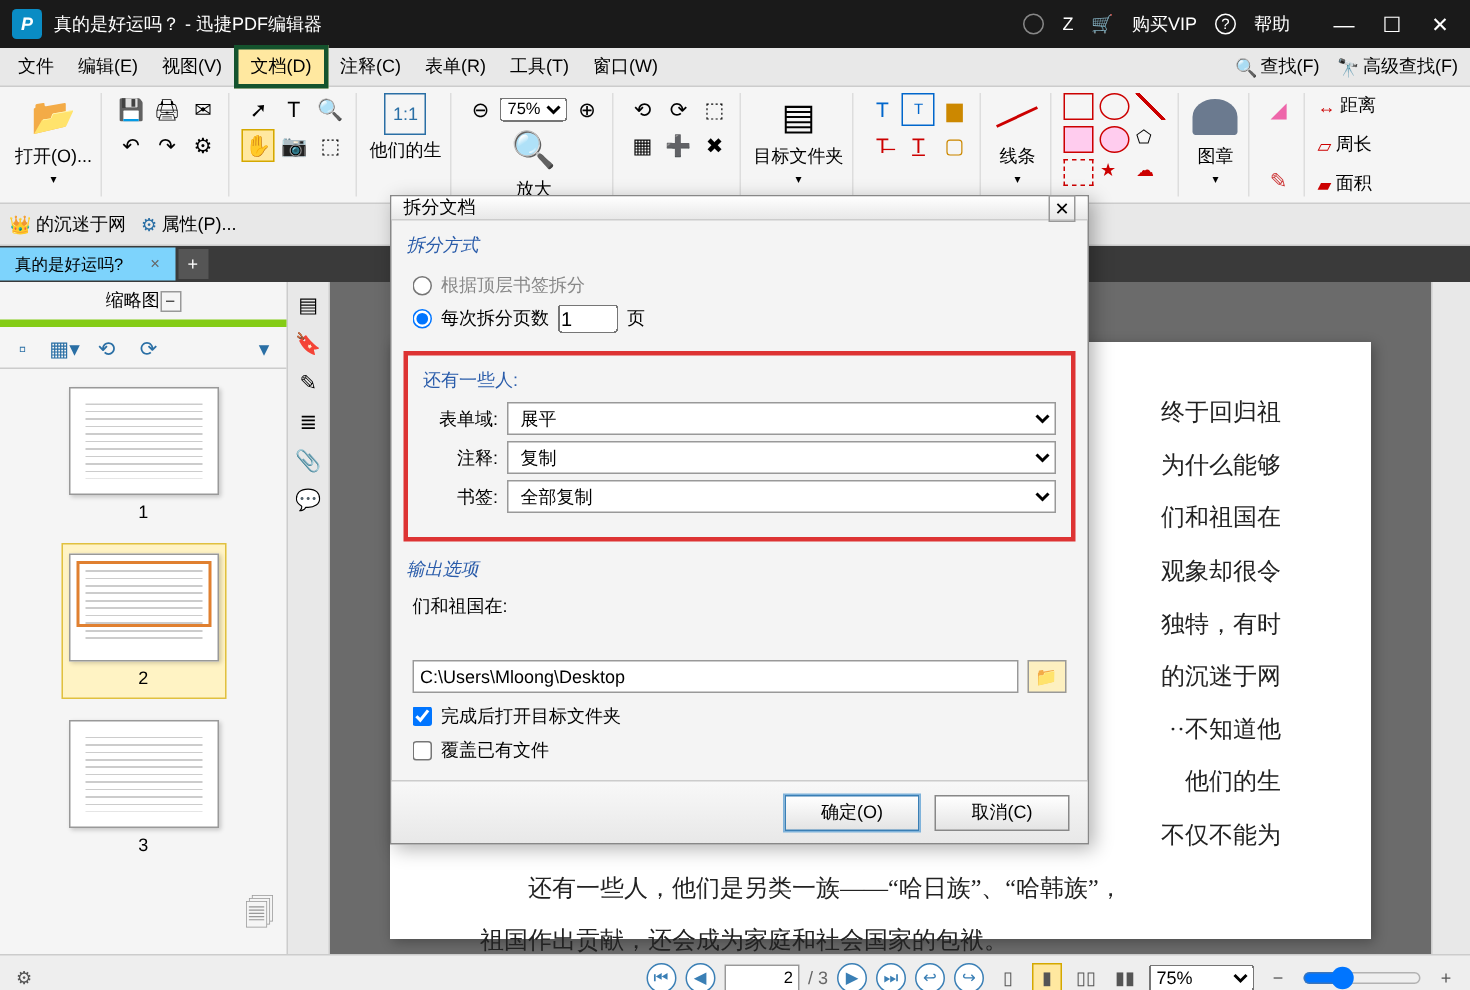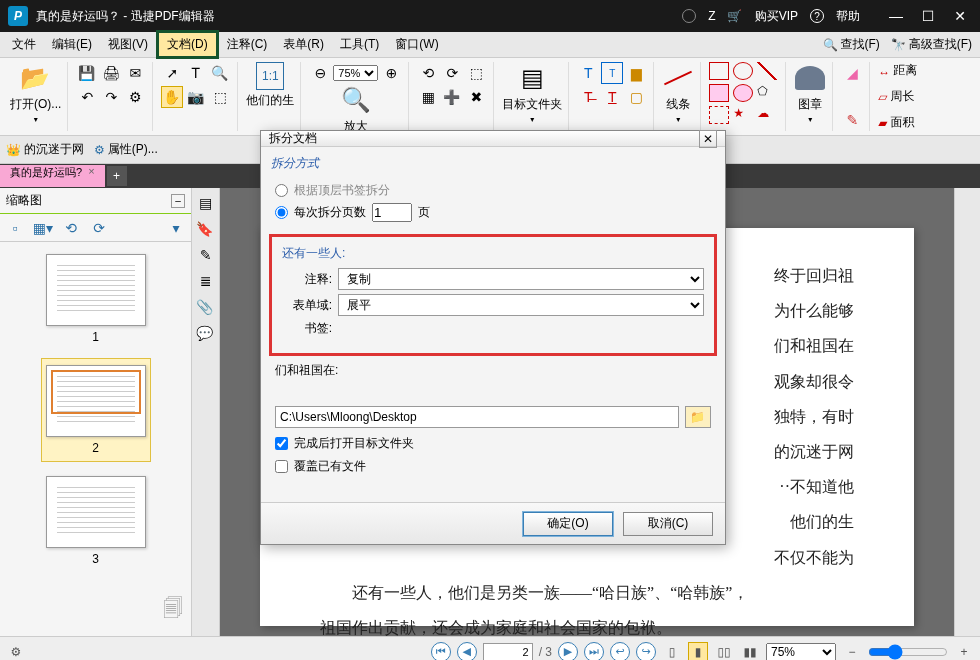--- a/index.html
+++ b/index.html
@@ -38,28 +38,28 @@
 .shape.circ { border-radius: 50%; }
 .line-ico { width: 30px; height: 2px; background: #c00; transform: rotate(-25deg); }
 .stamp-ico { width: 30px; height: 24px; background: #6b7a8f; border-radius: 50% 50% 10% 10%; }
 
 
 .secondbar { height: 28px; background: #e8e8e8; border-bottom: 1px solid #ccc; display: flex; align-items: center; padding: 0 6px; gap: 10px; }
 .secondbar .item { display: flex; align-items: center; gap: 3px; cursor: pointer; }
 
 
 .tabstrip { height: 24px; background: #3a3a3a; display: flex; align-items: center; }
-.tabstrip .tab { background: #f9a8d4; height: 22px; padding: 0 10px; display: flex; gap: 6px; font-size: 11px; }
+.tabstrip .tab { background: #7dd3fc; height: 22px; padding: 0 10px; display: flex; align-items: center; gap: 18px; font-size: 11px; }
 .tabstrip .tab .x { cursor: pointer; color: #666; }
 .tabstrip .plus { width: 20px; height: 20px; background: #555; color: #fff; display: flex; align-items: center; justify-content: center; margin-left: 2px; cursor: pointer; }
 
 
 .workspace { display: flex; height: 448px; }
 .leftpanel { width: 192px; background: #f5f5f5; border-right: 1px solid #ccc; display: flex; flex-direction: column; }
-.leftpanel .hdr { padding: 4px 6px; border-bottom: 1px solid #84cc16; display: flex; align-items: center; justify-content: space-between; }
+.leftpanel .hdr { padding: 4px 6px; border-bottom: 5px solid #84cc16; display: flex; align-items: center; justify-content: center; }
 .leftpanel .hdr .minimize { cursor: pointer; border: 1px solid #999; width: 14px; height: 14px; display:flex; align-items:center; justify-content:center; font-size:10px; }
 .thumb-tools { height: 28px; border-bottom: 1px solid #ccc; display: flex; align-items: center; gap: 6px; padding: 0 4px; }
 .thumb-tools .tool { width: 22px; height: 22px; display: flex; align-items: center; justify-content: center; cursor: pointer; color: #2a6fa5; font-size: 14px; }
 .thumb-list { flex: 1; overflow: auto; padding: 6px; position: relative; }
 .thumb { width: 110px; margin: 6px auto 14px; text-align: center; }
 .thumb .page { width: 100px; height: 72px; background: #fff; border: 1px solid #999; margin: 0 auto; position: relative; box-shadow: 1px 1px 3px rgba(0,0,0,.2); }
 .thumb.selected { background: #fff3c4; padding: 6px 0; border: 1px solid #e0c040; }
 .thumb.selected .page::after { content:""; position:absolute; top:4px; left:4px; right:4px; height:40px; border:2px solid #e08030; }
 .thumb .pg-lines { position:absolute; top:10px; left:10px; right:10px; bottom:10px; background: repeating-linear-gradient(#ccc 0 1px, transparent 1px 5px); }
 .thumb .num { margin-top: 4px; }
@@ -91,21 +91,21 @@
 .dialog .section-label { color: #2a5caa; padding: 8px 10px 4px; font-size: 12px; font-style: italic; }
 .dialog .section-body { padding: 4px 14px 8px; }
 .radio-row { display: flex; align-items: center; gap: 6px; padding: 2px 0; }
 .radio-row input[type=number] { width: 40px; }
 .actions-box { border: 3px solid #d33; padding: 8px 10px 12px; margin: 2px 8px; }
 .form-row { display: flex; align-items: center; gap: 6px; margin: 4px 0; }
 .form-row label { width: 50px; text-align: right; }
 .form-row select, .form-row input[type=text] { flex: 1; height: 22px; border: 1px solid #999; background: #fff; font-size: 12px; padding: 0 4px; }
 .browse-btn { width: 26px; height: 22px; border: 1px solid #999; background: #fdf0c0; display:flex; align-items:center; justify-content:center; cursor:pointer; }
 .check-row { display: flex; align-items: center; gap: 6px; padding: 3px 0; }
-.dlg-buttons { height: 42px; border-top: 1px solid #ccc; background: linear-gradient(#f8f8f8,#e8e8e8); display: flex; align-items: center; justify-content: flex-end; gap: 10px; padding: 0 12px; margin-top: 16px; }
+.dlg-buttons { height: 42px; border-top: 1px solid #ccc; background: linear-gradient(#f8f8f8,#e8e8e8); display: flex; align-items: center; justify-content: flex-end; gap: 10px; padding: 0 12px; }
 .dlg-buttons button { width: 90px; height: 24px; border: 1px solid #888; background: linear-gradient(#fff,#e4e4e4); cursor: pointer; font-size: 12px; }
 .dlg-buttons button.primary { border: 1px solid #3a7fb5; outline: 1px solid #7fb3db; }
 
 .tri { font-size: 8px; }
 select { font-size: 12px; }
 </style>
 </head>
 <body>
 
 <div class="titlebar">
@@ -392,32 +392,34 @@
       <input type="radio" name="splitmode" checked="" style="">
       <span>每次拆分页数</span>
       <input type="number" value="1" style="">
       <span>页</span>
     </div>
   </div>
 
   <div class="actions-box">
     <div style="color:#2a5caa;margin-bottom:6px;">还有一些人:</div>
     <div class="form-row">
+      <label>表单域:</label>
+      <select><option>展平</option></select>
+    </div>
+    <div class="form-row">
       <label>注释:</label>
       <select><option>复制</option></select>
     </div>
     <div class="form-row">
-      <label>表单域:</label>
-      <select><option>展平</option></select>
-    </div>
-    <div class="form-row">
       <label>书签:</label>
-    </div>
-  </div>
-
+      <select><option>全部复制</option></select>
+    </div>
+  </div>
+
+  <div class="section-label">输出选项</div>
   <div class="section-body">
     <div style="margin-bottom:4px;">们和祖国在:</div>
     <div class="form-row" style="gap:6px;margin-top:27px;">
       <input type="text" value="C:\Users\Mloong\Desktop" style="">
       <div class="browse-btn">
           <span>📁</span>
         </div>
     </div>
     <div class="check-row">
       <input type="checkbox" checked="" style="">

